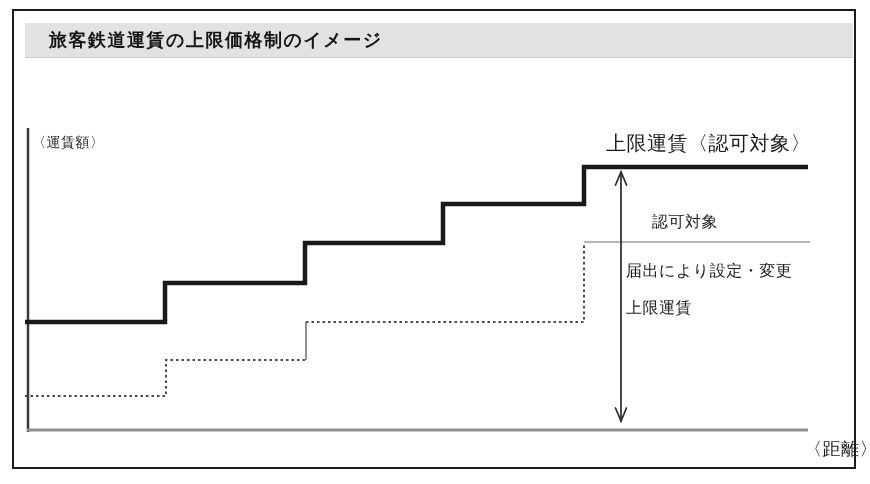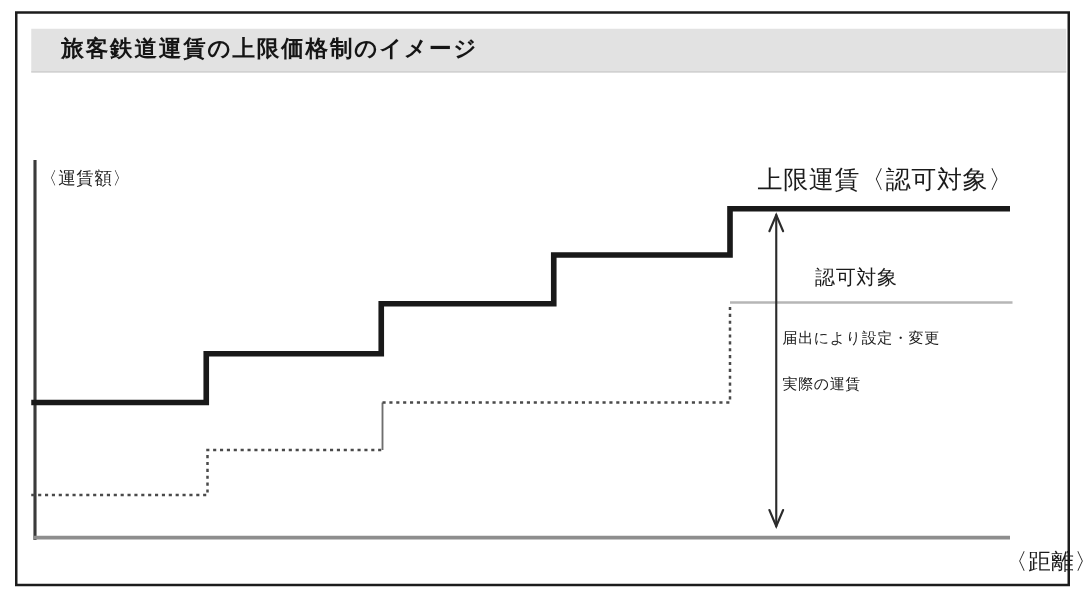--- a/index.html
+++ b/index.html
@@ -54,21 +54,21 @@
   
   .lbl {
     position: absolute;
     white-space: nowrap;
     letter-spacing: 0.5px;
     color: #1b1b1b;
   }
   .y-axis-label     { left: 32px;  top: 134px; font-size: 14px; }
   .upper-limit-label{ left: 606px; top: 130px; font-size: 20px; }
   .actual-fare-label{ left: 652px; top: 212px; font-size: 16px; }
-  .note-block       { left: 626px; top: 252px; font-size: 12px; }
+  .note-block       { left: 626px; top: 252px; font-size: 16px; }
   .note-block span  { display: block; line-height: 37px; }
   .x-axis-label     { left: 793px; top: 437px; font-size: 18px; margin-left: 11px; }
 </style>
 </head>
 <body>
 
 <div class="screen">
 
   <div class="frame"></div>
 
@@ -98,18 +98,18 @@
   </svg>
 
   <div class="lbl y-axis-label">〈運賃額〉</div>
 
   <div class="lbl upper-limit-label">上限運賃〈認可対象〉</div>
 
   <div class="lbl actual-fare-label">認可対象</div>
 
   <div class="lbl note-block">
     <span>届出により設定・変更</span>
-    <span>実際の運賃</span>
+    <span>上限運賃</span>
   </div>
 
   <div class="lbl x-axis-label">〈距離〉</div>
 
 </div>
 
 </body></html>

